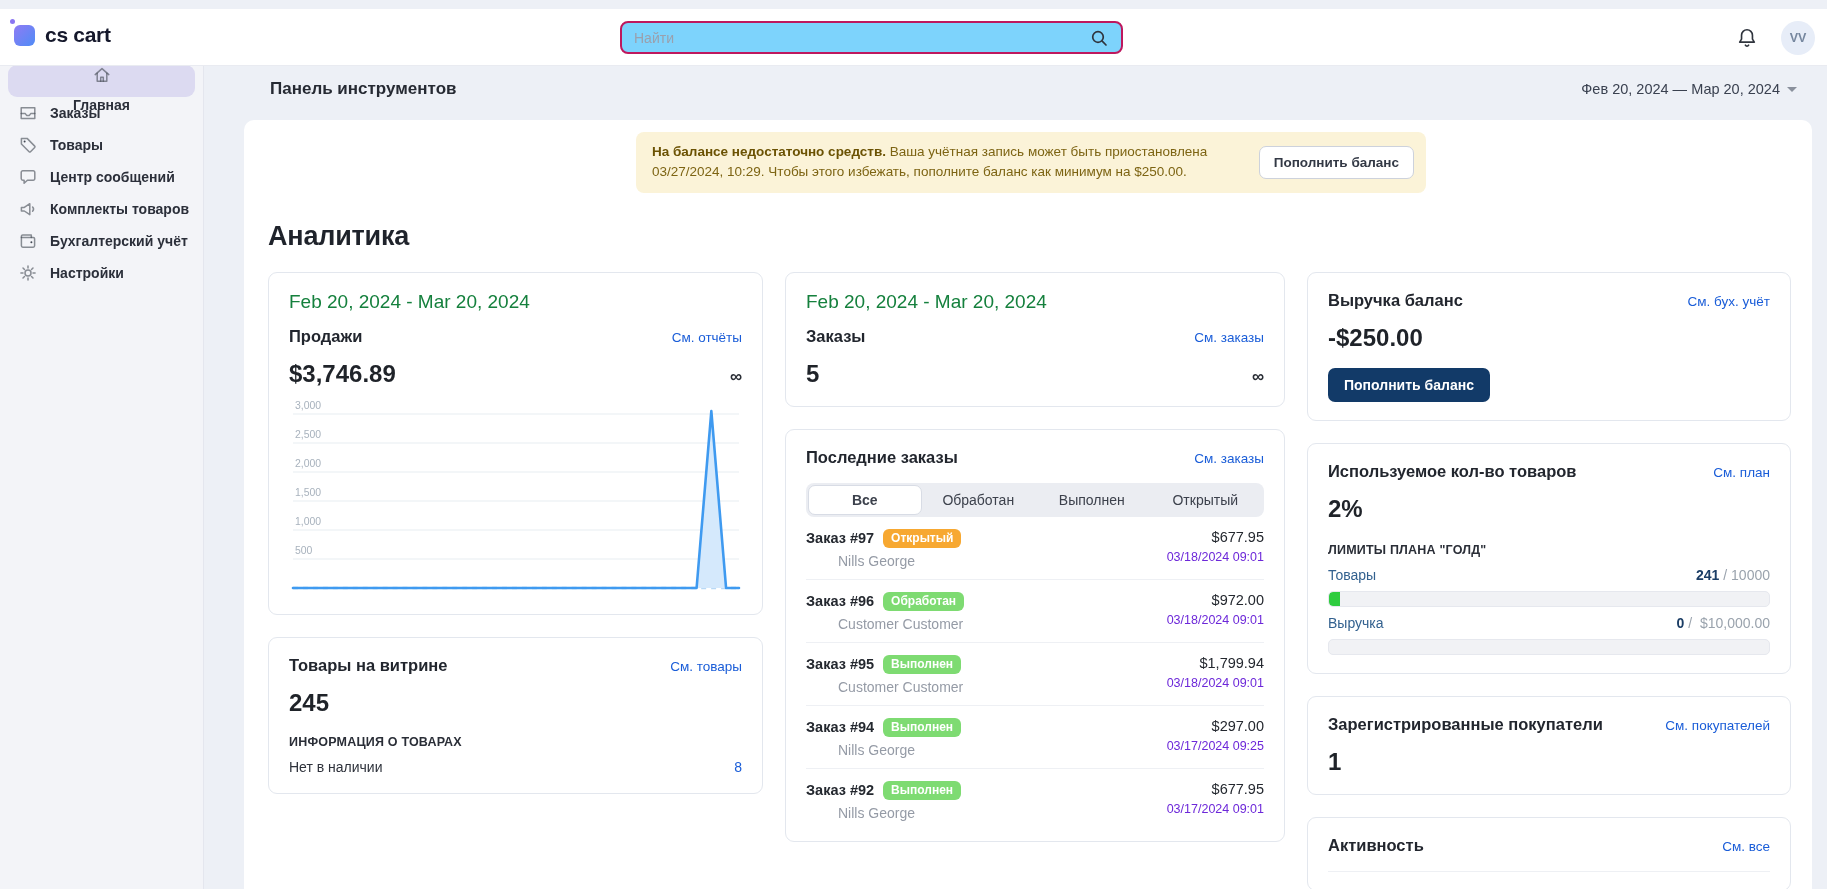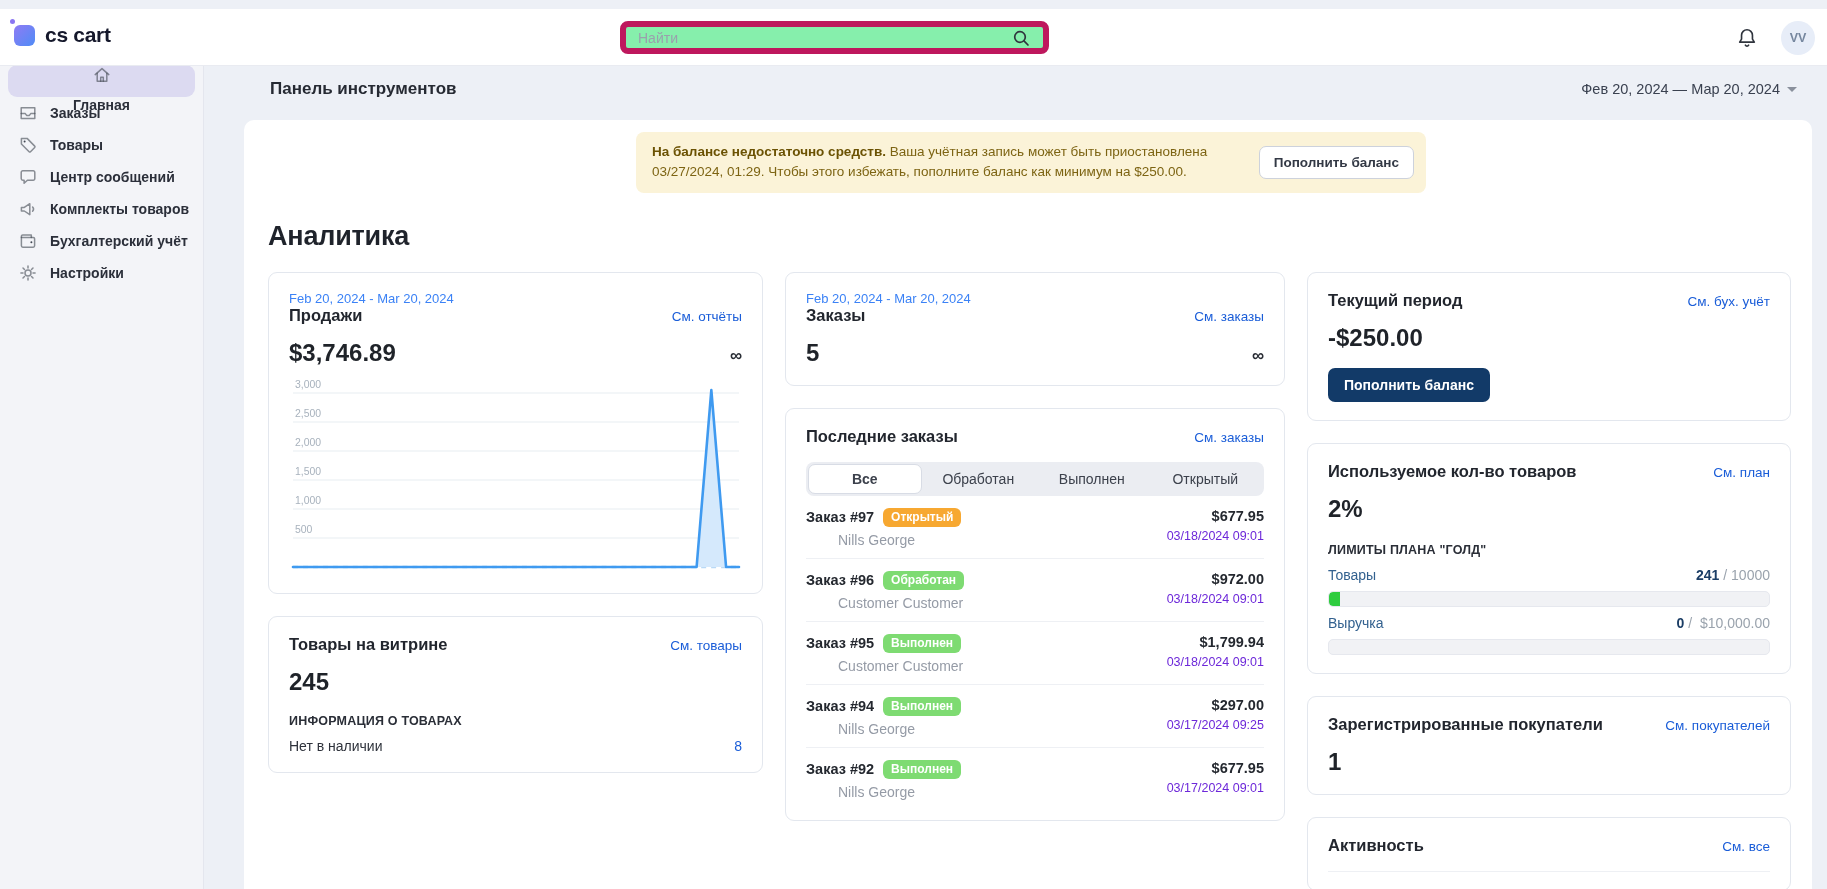--- a/index.html
+++ b/index.html
@@ -6,21 +6,21 @@
   html,body { width:1827px; height:889px; overflow:hidden; }
   body { font-family:"Liberation Sans","DejaVu Sans",sans-serif; background:#edf0f6; color:#23262d; }
   .screen { position:relative; width:1827px; height:889px; overflow:hidden; }
 
   
   .topbar { position:absolute; top:9px; left:0; width:1827px; height:57px; background:#fff; border-bottom:1px solid #e9ebf1; z-index:5; }
   .logo { position:absolute; left:14px; top:14px; display:flex; align-items:center; gap:10px; }
   .logo-mark { position:relative; width:21px; height:21px; border-radius:6px; background:linear-gradient(135deg,#8f7bf4,#4f8cf6); }
   .logo-dot { position:absolute; left:-4px; top:-6px; width:5px; height:5px; border-radius:50%; background:#8a76f2; }
   .logo-text { font-size:21px; font-weight:700; color:#15182b; letter-spacing:-0.3px; }
-  .search { position:absolute; left:620px; top:12px; width:429px; height:33px; border:6px solid #be185d; border-radius:8px; background:#86efac; display:flex; align-items:center; padding:0 12px; }
+  .search { position:absolute; left:620px; top:12px; width:503px; height:33px; border:2px solid #be185d; border-radius:8px; background:#7dd3fc; display:flex; align-items:center; padding:0 12px; }
   .search input { flex:1; border:none; outline:none; font-size:14px; color:#3a3f4a; font-family:inherit; background:transparent; }
   .search input::placeholder { color:#9aa0ad; }
   .topbar-actions { position:absolute; right:12px; top:0; height:57px; display:flex; align-items:center; gap:22px; }
   .bell { width:24px; height:24px; cursor:pointer; }
   .avatar { width:34px; height:34px; border-radius:50%; background:#e7edf8; color:#76879f; font-size:12.5px; font-weight:700; display:flex; align-items:center; justify-content:center; }
 
   
   .sidebar { position:absolute; left:0; top:57px; width:204px; bottom:0; background:#f3f4f8; border-right:1px solid #e4e6ee; padding-top:8px; }
   .nav-item { display:flex; align-items:center; gap:12px; height:32px; margin:0 8px; padding:0 10px; border-radius:9px; cursor:pointer; }
   .nav-item.active { background:#dcdaf1;flex-direction:column; }
@@ -45,21 +45,21 @@
   .banner-text b { color:#6b5203; }
   .banner-btn { background:#fff; border:1px solid #cdd2dc; border-radius:7px; padding:8px 14px; font-size:13.5px; font-weight:600; color:#333945; cursor:pointer; white-space:nowrap; font-family:inherit; }
 
   .h1 { font-size:27px; font-weight:700; color:#1f232b; margin:28px 0 20px 0; letter-spacing:-0.2px; }
 
   .cols { display:flex; gap:22px; align-items:flex-start; }
   .col { display:flex; flex-direction:column; gap:22px; }
   .col1 { width:495px; } .col2 { width:500px; } .col3 { width:484px; }
 
   .card { background:#fff; border:1px solid #e3e7ee; border-radius:9px; padding:18px 20px; width:100%; }
-  .card-period { font-size:13px; color:#3b82f6; }
+  .card-period { font-size:19px; color:#15803d; margin-bottom:14px; }
   .card-row { display:flex; align-items:baseline; justify-content:space-between; }
   .card-title { font-size:16.5px; font-weight:700; color:#22262e; }
   .card-link { font-size:13.5px; color:#1a5dd8; cursor:pointer; text-decoration:none; white-space:nowrap; }
   .big-val { font-size:24px; font-weight:700; color:#1f2329; margin-top:14px; }
   .inf { font-size:17px; font-weight:700; color:#2a2e36; }
 
   
   .chart { width:100%; height:196px; margin-top:12px; display:block; }
   .chart text { font-size:10.5px; fill:#a8b2bd; }
   .legend { display:flex; justify-content:flex-end; align-items:center; gap:10px; margin-top:6px; padding-right:2px; }
@@ -76,21 +76,21 @@
   .order-row { display:flex; justify-content:space-between; padding:12px 0 10px 0; border-bottom:1px solid #eef0f4; }
   .order-row:last-child { border-bottom:none; padding-bottom:2px; }
   .o-left { display:flex; flex-direction:column; gap:5px; }
   .o-right { display:flex; flex-direction:column; gap:5px; align-items:flex-end; }
   .o-id-line { display:flex; align-items:center; gap:9px; }
   .o-id { font-size:14.5px; font-weight:700; color:#24282f; }
   .badge { font-size:12px; font-weight:700; color:#fff; border-radius:6px; padding:2.5px 8px; }
   .badge-orange { background:#f7a831; }
   .badge-green { background:#7edb72; }
   .o-name { font-size:14px; color:#959ba6;margin-left:32px; }
-  .o-amount { font-size:14.5px; font-weight:700; color:#24282f; }
+  .o-amount { font-size:14.5px; font-weight:400; color:#24282f; }
   .o-date { font-size:12.5px; color:#6d28d9; }
 
   
   .btn-navy { margin-top:16px; background:#123a68; color:#fff; border:none; border-radius:7px; padding:9px 16px; font-size:14px; font-weight:600; cursor:pointer; font-family:inherit; }
   .limits-title { font-size:12.5px; font-weight:700; color:#2a2e37; margin:20px 0 10px 0; letter-spacing:0.2px; }
   .limit-row { display:flex; justify-content:space-between; align-items:baseline; margin-top:8px; }
   .limit-label { font-size:14px; color:#33618f; }
   .limit-val { font-size:14px; }
   .limit-used { color:#1c3e66; font-weight:600; }
   .limit-max { color:#9aa3ad; }
@@ -194,21 +194,21 @@
         <span class="caret"></span>
       </div>
     </div>
 
     <div class="panel">
 
       <div class="banner-wrap">
         <div class="banner">
           <div class="banner-text">
             <b>На балансе недостаточно средств.</b>
-            <span>Ваша учётная запись может быть приостановлена 03/27/2024, 01:29. Чтобы этого избежать, пополните баланс как минимум на $250.00.</span>
+            <span>Ваша учётная запись может быть приостановлена 03/27/2024, 10:29. Чтобы этого избежать, пополните баланс как минимум на $250.00.</span>
           </div>
           <button class="banner-btn">Пополнить баланс</button>
         </div>
       </div>
 
       <div class="h1">Аналитика</div>
 
       <div class="cols">
 
         <div class="col col1">
@@ -351,21 +351,21 @@
                 <span class="o-date">03/17/2024 09:01</span>
               </div>
             </div>
           </div>
         </div>
 
         <div class="col col3">
 
           <div class="card">
             <div class="card-row">
-              <div class="card-title">Текущий период</div>
+              <div class="card-title">Выручка баланс</div>
               <a class="card-link">См. бух. учёт</a>
             </div>
             <div class="big-val">-$250.00</div>
             <button class="btn-navy">Пополнить баланс</button>
           </div>
 
           <div class="card">
             <div class="card-row">
               <div class="card-title">Используемое кол-во товаров</div>
               <a class="card-link">См. план</a>

